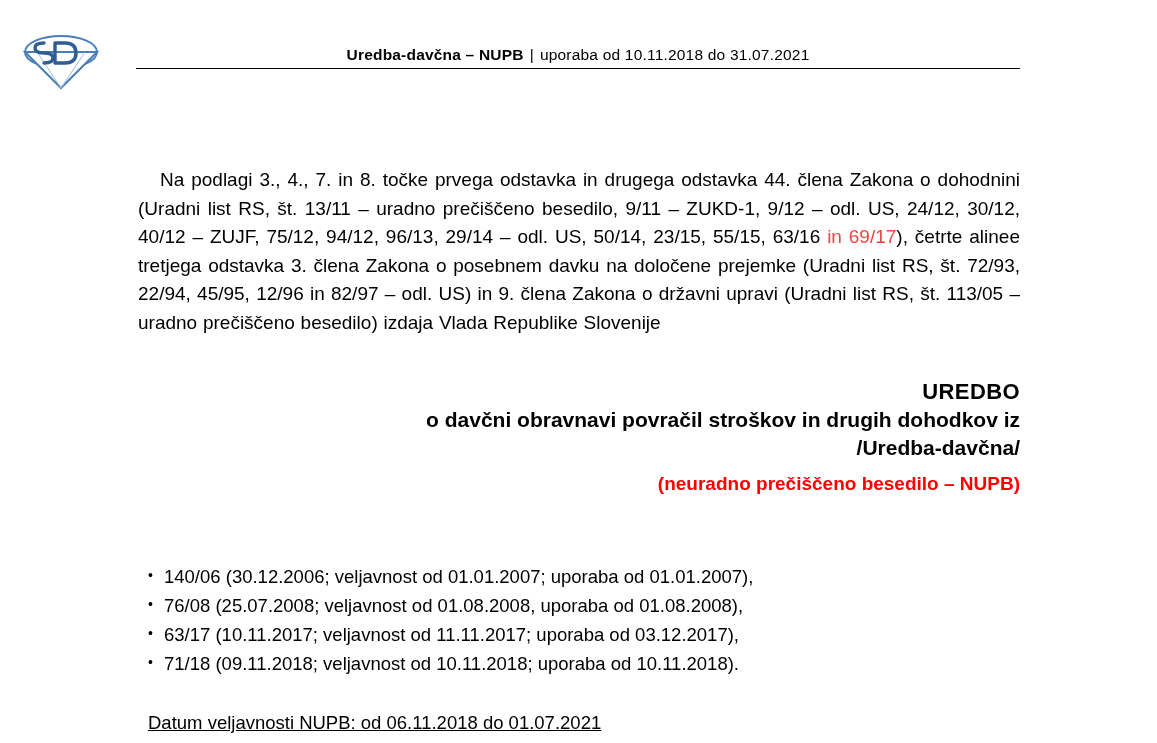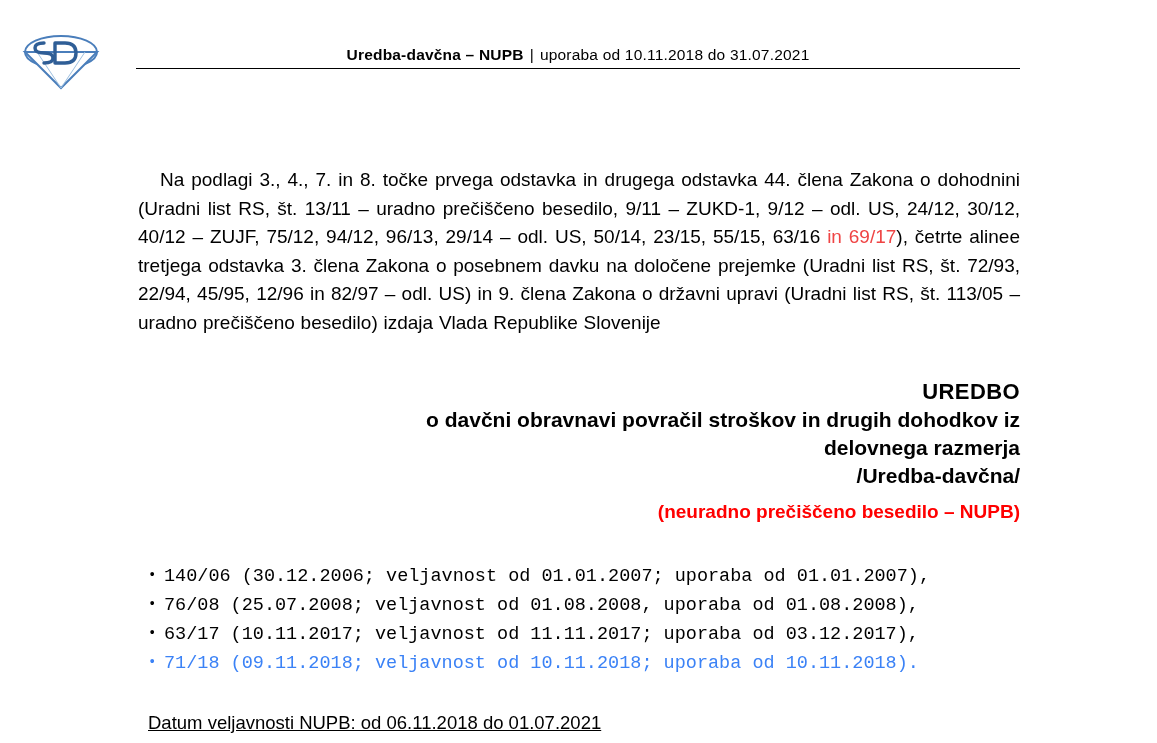--- a/index.html
+++ b/index.html
@@ -116,31 +116,30 @@
   }
   .gazette ul {
     list-style: none;
     margin: 0;
     padding: 0;
   }
   .gazette li {
     position: relative;
     padding-left: 16px;
     white-space: nowrap;
-    font-family: Liberation Mono, monospace;
   }
   .gazette li::before {
     content: "\2022";
     position: absolute;
     left: 0;
     top: -1px;
     font-size: 14px;
   }
   .gazette li.red-item {
-    color: #3b82f6;
+    color: #000000;
   }
 
   
   .validity {
     position: absolute;
     left: 148px;
     top: 708px;
     width: 880px;
     font-size: 18.5px;
     line-height: 29px;
@@ -177,21 +176,20 @@
   </div>
 
   <div class="header-rule"></div>
 </div>
 
 <div class="intro"><span>Na podlagi 3., 4., 7. in 8. točke prvega odstavka in drugega odstavka 44. člena Zakona o dohodnini (Uradni list RS, št. 13/11 – uradno prečiščeno besedilo, 9/11 – ZUKD-1, 9/12 – odl. US, 24/12, 30/12, 40/12 – ZUJF, 75/12, 94/12, 96/13, 29/14 – odl. US, 50/14, 23/15, 55/15, 63/16 </span><span class="red">in 69/17</span><span>), četrte alinee tretjega odstavka 3. člena Zakona o posebnem davku na določene prejemke (Uradni list RS, št. 72/93, 22/94, 45/95, 12/96 in 82/97 – odl. US) in 9. člena Zakona o državni upravi (Uradni list RS, št. 113/05 – uradno prečiščeno besedilo) izdaja Vlada Republike Slovenije</span></div>
 
 <div class="title-block">
   <div class="line1">UREDBO</div>
   <div class="line2">o davčni obravnavi povračil stroškov in drugih dohodkov iz</div>
-  <div class="line3">delovnega razmerja</div>
   <div class="line4">/Uredba-davčna/</div>
   <div class="subtitle">(neuradno prečiščeno besedilo – NUPB)</div>
 </div>
 
 <div class="gazette">
   <ul>
     <li><span>140/06 (30.12.2006; veljavnost od 01.01.2007; uporaba od 01.01.2007),</span></li>
     <li><span>76/08 (25.07.2008; veljavnost od 01.08.2008, uporaba od 01.08.2008),</span></li>
     <li><span>63/17 (10.11.2017; veljavnost od 11.11.2017; uporaba od 03.12.2017),</span></li>
     <li class="red-item"><span>71/18 (09.11.2018; veljavnost od 10.11.2018; uporaba od 10.11.2018).</span></li>

